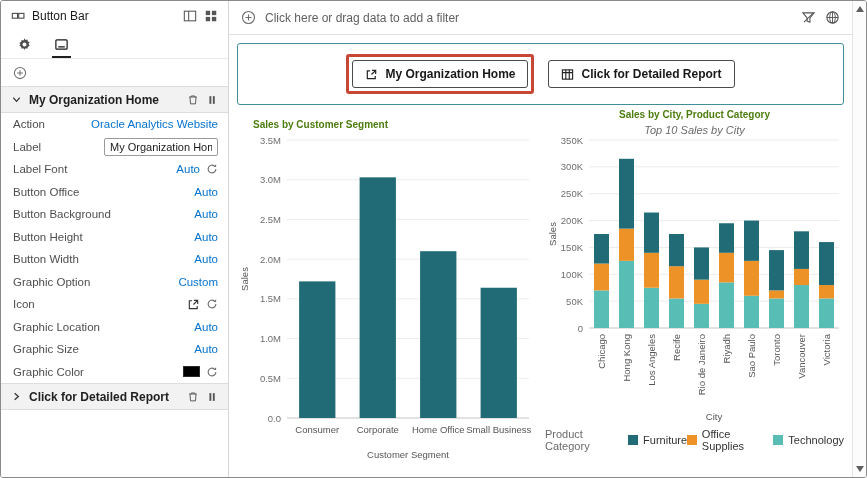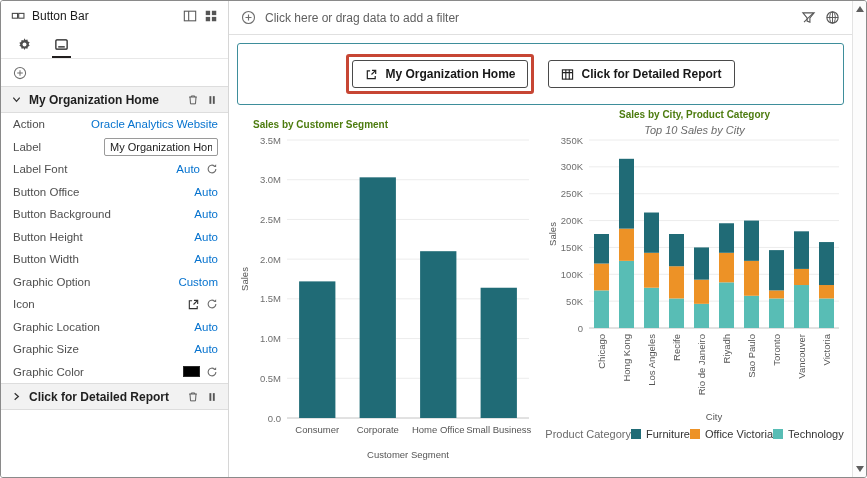--- a/index.html
+++ b/index.html
@@ -378,21 +378,21 @@
               <text x="11" y="98" text-anchor="middle" font-size="9.5" fill="#555" transform="rotate(-90 11 98)">Sales</text>
             </svg>
           <div class="legend" id="chart2-legend">
             <span class="legend-title">Product Category</span>
           <span class="lg-item">
                 <span class="lg-swatch" style="background: rgb(32, 107, 118);"></span>
                 <span>Furniture</span>
               </span>
               <span class="lg-item">
                 <span class="lg-swatch" style="background: rgb(237, 146, 38);"></span>
-                <span>Office Victoria</span>
+                <span>Office Supplies</span>
               </span>
               <span class="lg-item">
                 <span class="lg-swatch" style="background: rgb(88, 189, 181);"></span>
                 <span>Technology</span>
               </span>
             </div>
         </div>
       </div>
     </div>
   </div>

